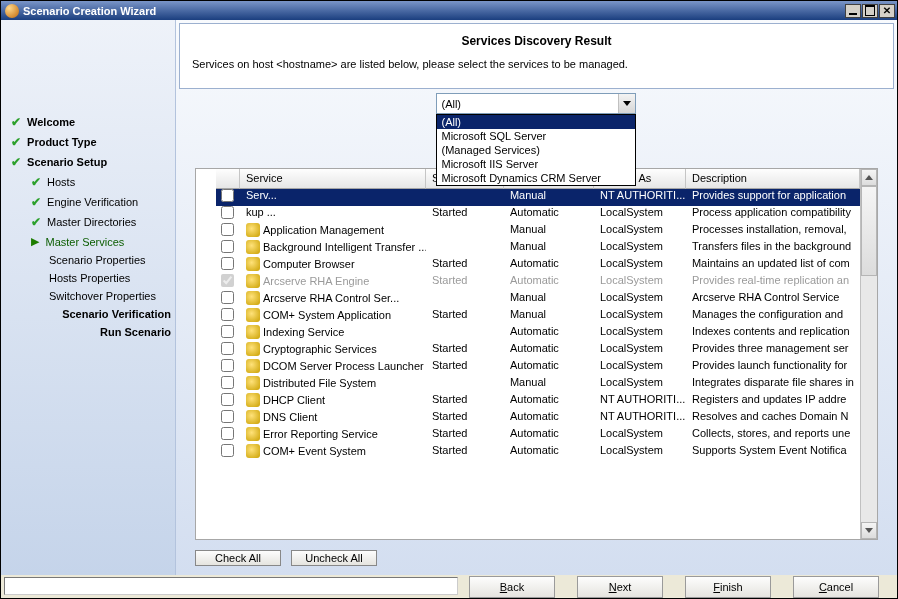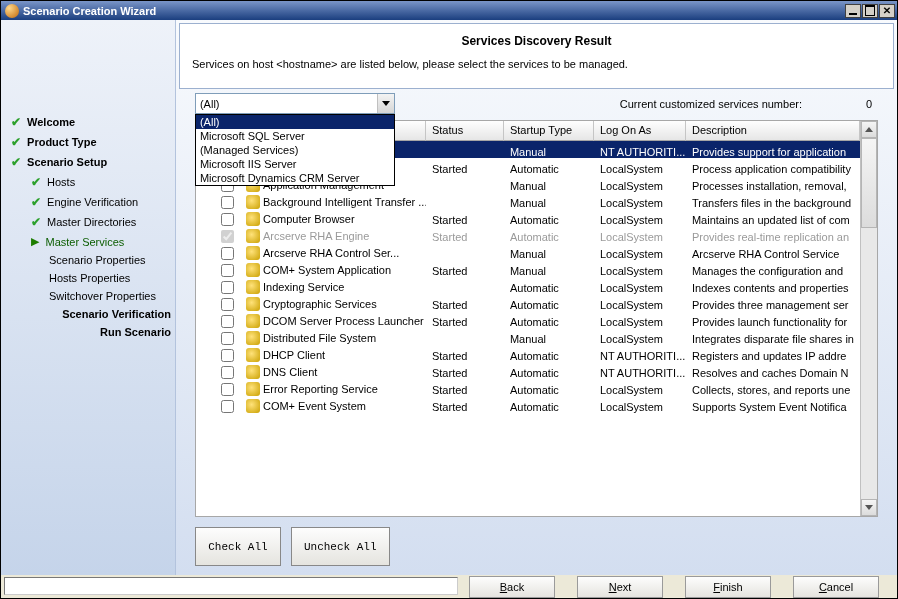--- a/index.html
+++ b/index.html
@@ -78,21 +78,21 @@
     display: flex;
     flex-direction: column;
   }
   .hdr-box {
     background: #fff;
     border: 1px solid #9cb0cf;
     padding: 10px 12px 18px 12px;
     margin-bottom: 4px;
   }
   .hdr-title { text-align: center; font-weight: bold; font-size: 12px; margin-bottom: 10px;}
-  .filter-row { display:flex; align-items:center; padding: 0 16px 6px 16px; gap: 16px; position:relative; z-index:5;}
+  .filter-row { display:flex; align-items:center; padding: 0 16px 6px 16px; gap: 8px; position:relative; z-index:5;flex-direction:column;}
   .combo {
     width: 200px; height: 21px;
     border: 1px solid #7f9db9;
     background: #fff;
     display: flex; align-items:center; justify-content:space-between;
     padding-left: 4px;
     position: relative;
   }
   .combo .combo-btn {
     width: 17px; height: 19px; background: linear-gradient(#f3f3f3,#d6d6d6); border-left:1px solid #c0c0c0;
@@ -132,21 +132,21 @@
     font-size:11px;
     white-space:nowrap;
     overflow:hidden;
   }
   .c-chk { width:24px; text-align:center; padding:0; display:flex; align-items:center; justify-content:center;}
   .c-svc { width: 186px; }
   .c-stat { width: 78px; }
   .c-start { width: 90px; }
   .c-log { width: 92px; }
   .c-desc { flex:1; }
-  .row { display:flex; height:17px; align-items:flex-end;}
+  .row { display:flex; height:17px; align-items:flex-start;}
   .row.sel { background:#0a246a; color:#fff;}
   .row.dis { color:#9a9a9a;}
   .cell { padding: 0 6px; white-space:nowrap; overflow:hidden; font-size:11px;}
   .cell.c-chk { padding:0; display:flex; align-items:center; justify-content:center;}
   .cell input[type=checkbox]{ width:13px; height:13px; margin:0;}
   .svc-ico {
     display:inline-block; width:14px; height:14px; margin-right:3px;
     background: radial-gradient(circle at 40% 40%, #ffe27a, #caa000);
     border-radius: 3px;
     vertical-align: -3px;
@@ -156,24 +156,24 @@
     display:flex; flex-direction:column;
   }
   .scroll-v .sbtn { height:17px; background:linear-gradient(#f5f5f5,#dcdcdc); border:1px solid #b5b5b5; display:flex; align-items:center; justify-content:center;}
   .scroll-v .sbtn.up::after{content:""; border-left:4px solid transparent;border-right:4px solid transparent;border-bottom:5px solid #555;}
   .scroll-v .sbtn.down::after{content:""; border-left:4px solid transparent;border-right:4px solid transparent;border-top:5px solid #555;}
   .scroll-v .thumb { flex:0 0 90px; margin:0; background:linear-gradient(#f5f5f5,#dcdcdc); border:1px solid #b5b5b5;}
   .scroll-v .track { flex:1; }
 
   .btn-row { padding: 10px 16px 6px 16px; display:flex; gap:10px;}
   .btn {
-    min-width: 86px; height:39px;
+    min-width: 86px; height:16px;
     background: linear-gradient(#fdfdfd,#e5e4df);
     border:1px solid #888; border-radius:0;
-    font-size:11px; font-family:Liberation Mono, monospace;
+    font-size:11px; font-family:Liberation Sans, sans-serif;
     cursor:default;
     padding: 0 12px;
   }
   .wiz-btn {
     min-width: 86px; height:22px;
     background: linear-gradient(#fdfdfd,#e5e4df);
     border:1px solid #9a9a9a;
     font-size:11px; font-family:inherit;
     cursor:default;
   }
@@ -359,21 +359,21 @@
               <div class="cell c-desc">Manages the configuration and </div>
             </div>
             <div class="row">
               <div class="cell c-chk">
                 <input type="checkbox" style="">
               </div>
               <div class="cell c-svc"><span class="svc-ico"></span>Indexing Service</div>
               <div class="cell c-stat"></div>
               <div class="cell c-start">Automatic</div>
               <div class="cell c-log">LocalSystem</div>
-              <div class="cell c-desc">Indexes contents and properties</div>
+              <div class="cell c-desc">Indexes contents and replication</div>
             </div>
             <div class="row">
               <div class="cell c-chk">
                 <input type="checkbox" style="">
               </div>
               <div class="cell c-svc"><span class="svc-ico"></span>Cryptographic Services</div>
               <div class="cell c-stat">Started</div>
               <div class="cell c-start">Automatic</div>
               <div class="cell c-log">LocalSystem</div>
               <div class="cell c-desc">Provides three management ser</div>

